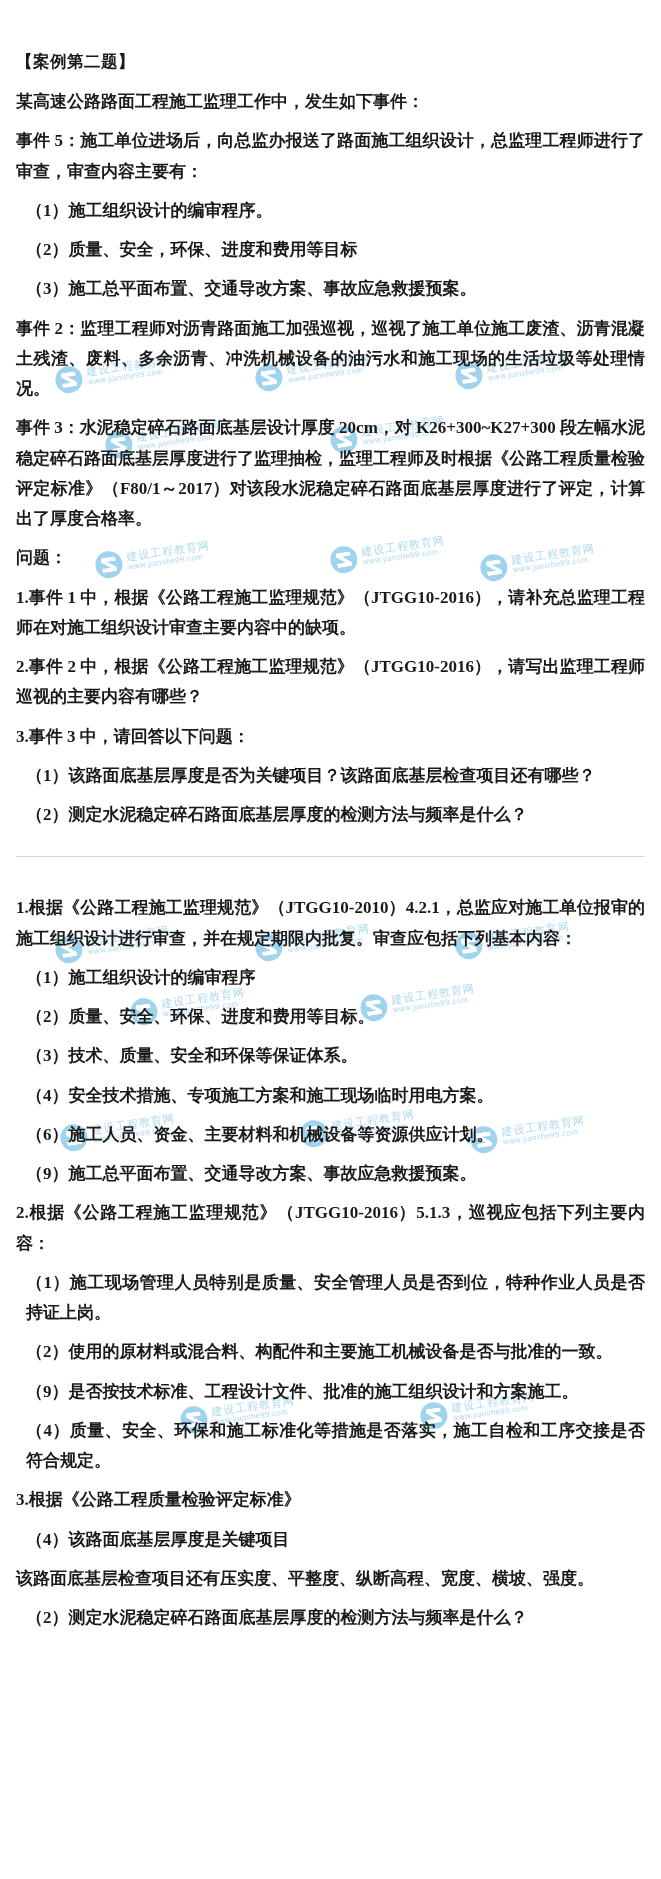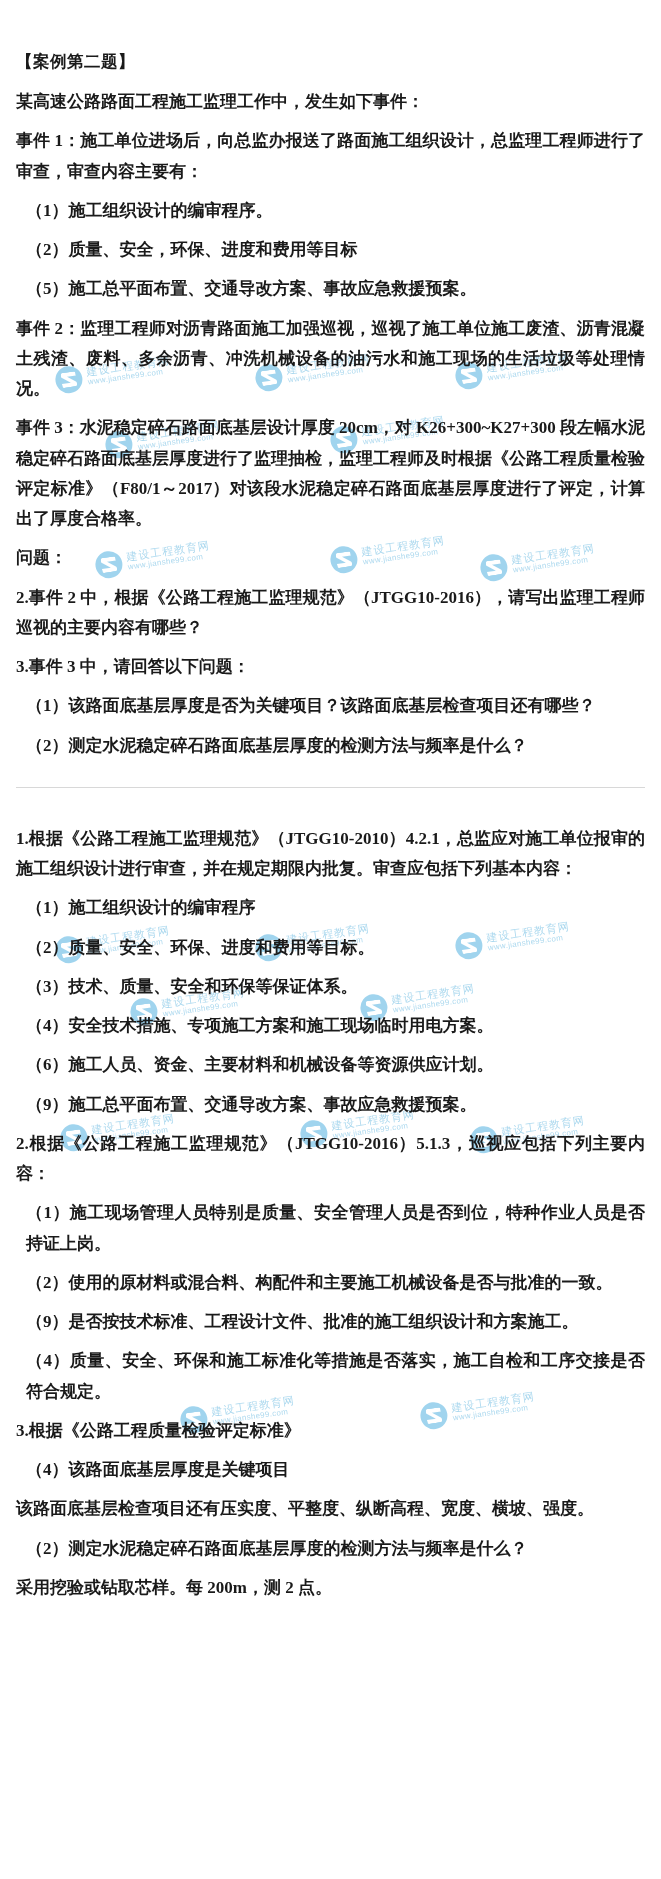--- a/index.html
+++ b/index.html
@@ -235,27 +235,28 @@
         <div class="wm-text">
           <span class="wm-cn">建设工程教育网</span>
           <span class="wm-en">www.jianshe99.com</span>
         </div>
       </div>
     </div>
 
   <div class="section">
     <div class="heading-box"><span>【案例第二题】</span></div>
     <p class="para">某高速公路路面工程施工监理工作中，发生如下事件：</p>
-    <p class="para">事件 1：施工单位进场后，向总监办报送了路面施工组织设计，总监理工程师进行了审查，审查内容主要有：</p>
+    <p class="para">事件 5：施工单位进场后，向总监办报送了路面施工组织设计，总监理工程师进行了审查，审查内容主要有：</p>
     <p class="para indent">（1）施工组织设计的编审程序。</p>
     <p class="para indent">（2）质量、安全，环保、进度和费用等目标</p>
-    <p class="para indent">（5）施工总平面布置、交通导改方案、事故应急救援预案。</p>
+    <p class="para indent">（3）施工总平面布置、交通导改方案、事故应急救援预案。</p>
     <p class="para">事件 2：监理工程师对沥青路面施工加强巡视，巡视了施工单位施工废渣、沥青混凝土残渣、废料、多余沥青、冲洗机械设备的油污水和施工现场的生活垃圾等处理情况。</p>
     <p class="para">事件 3：水泥稳定碎石路面底基层设计厚度 20cm，对 K26+300~K27+300 段左幅水泥稳定碎石路面底基层厚度进行了监理抽检，监理工程师及时根据《公路工程质量检验评定标准》（F80/1～2017）对该段水泥稳定碎石路面底基层厚度进行了评定，计算出了厚度合格率。</p>
     <p class="para">问题：</p>
+    <p class="para">1.事件 1 中，根据《公路工程施工监理规范》（JTGG10-2016），请补充总监理工程师在对施工组织设计审查主要内容中的缺项。</p>
     <p class="para">2.事件 2 中，根据《公路工程施工监理规范》（JTGG10-2016），请写出监理工程师巡视的主要内容有哪些？</p>
     <p class="para">3.事件 3 中，请回答以下问题：</p>
     <p class="para indent">（1）该路面底基层厚度是否为关键项目？该路面底基层检查项目还有哪些？</p>
     <p class="para indent">（2）测定水泥稳定碎石路面底基层厚度的检测方法与频率是什么？</p>
   </div>
 
   <hr class="divider">
 
   <div class="section">
     <p class="para">1.根据《公路工程施工监理规范》（JTGG10-2010）4.2.1，总监应对施工单位报审的施工组织设计进行审查，并在规定期限内批复。审查应包括下列基本内容：</p>
@@ -267,15 +268,14 @@
     <p class="para indent">（9）施工总平面布置、交通导改方案、事故应急救援预案。</p>
     <p class="para">2.根据《公路工程施工监理规范》（JTGG10-2016）5.1.3，巡视应包括下列主要内容：</p>
     <p class="para indent">（1）施工现场管理人员特别是质量、安全管理人员是否到位，特种作业人员是否持证上岗。</p>
     <p class="para indent">（2）使用的原材料或混合料、构配件和主要施工机械设备是否与批准的一致。</p>
     <p class="para indent">（9）是否按技术标准、工程设计文件、批准的施工组织设计和方案施工。</p>
     <p class="para indent">（4）质量、安全、环保和施工标准化等措施是否落实，施工自检和工序交接是否符合规定。</p>
     <p class="para">3.根据《公路工程质量检验评定标准》</p>
     <p class="para indent">（4）该路面底基层厚度是关键项目</p>
     <p class="para">该路面底基层检查项目还有压实度、平整度、纵断高程、宽度、横坡、强度。</p>
     <p class="para indent">（2）测定水泥稳定碎石路面底基层厚度的检测方法与频率是什么？</p>
-    <p class="para">采用挖验或钻取芯样。每 200m，测 2 点。</p>
   </div>
 </div>
 
 </body></html>

